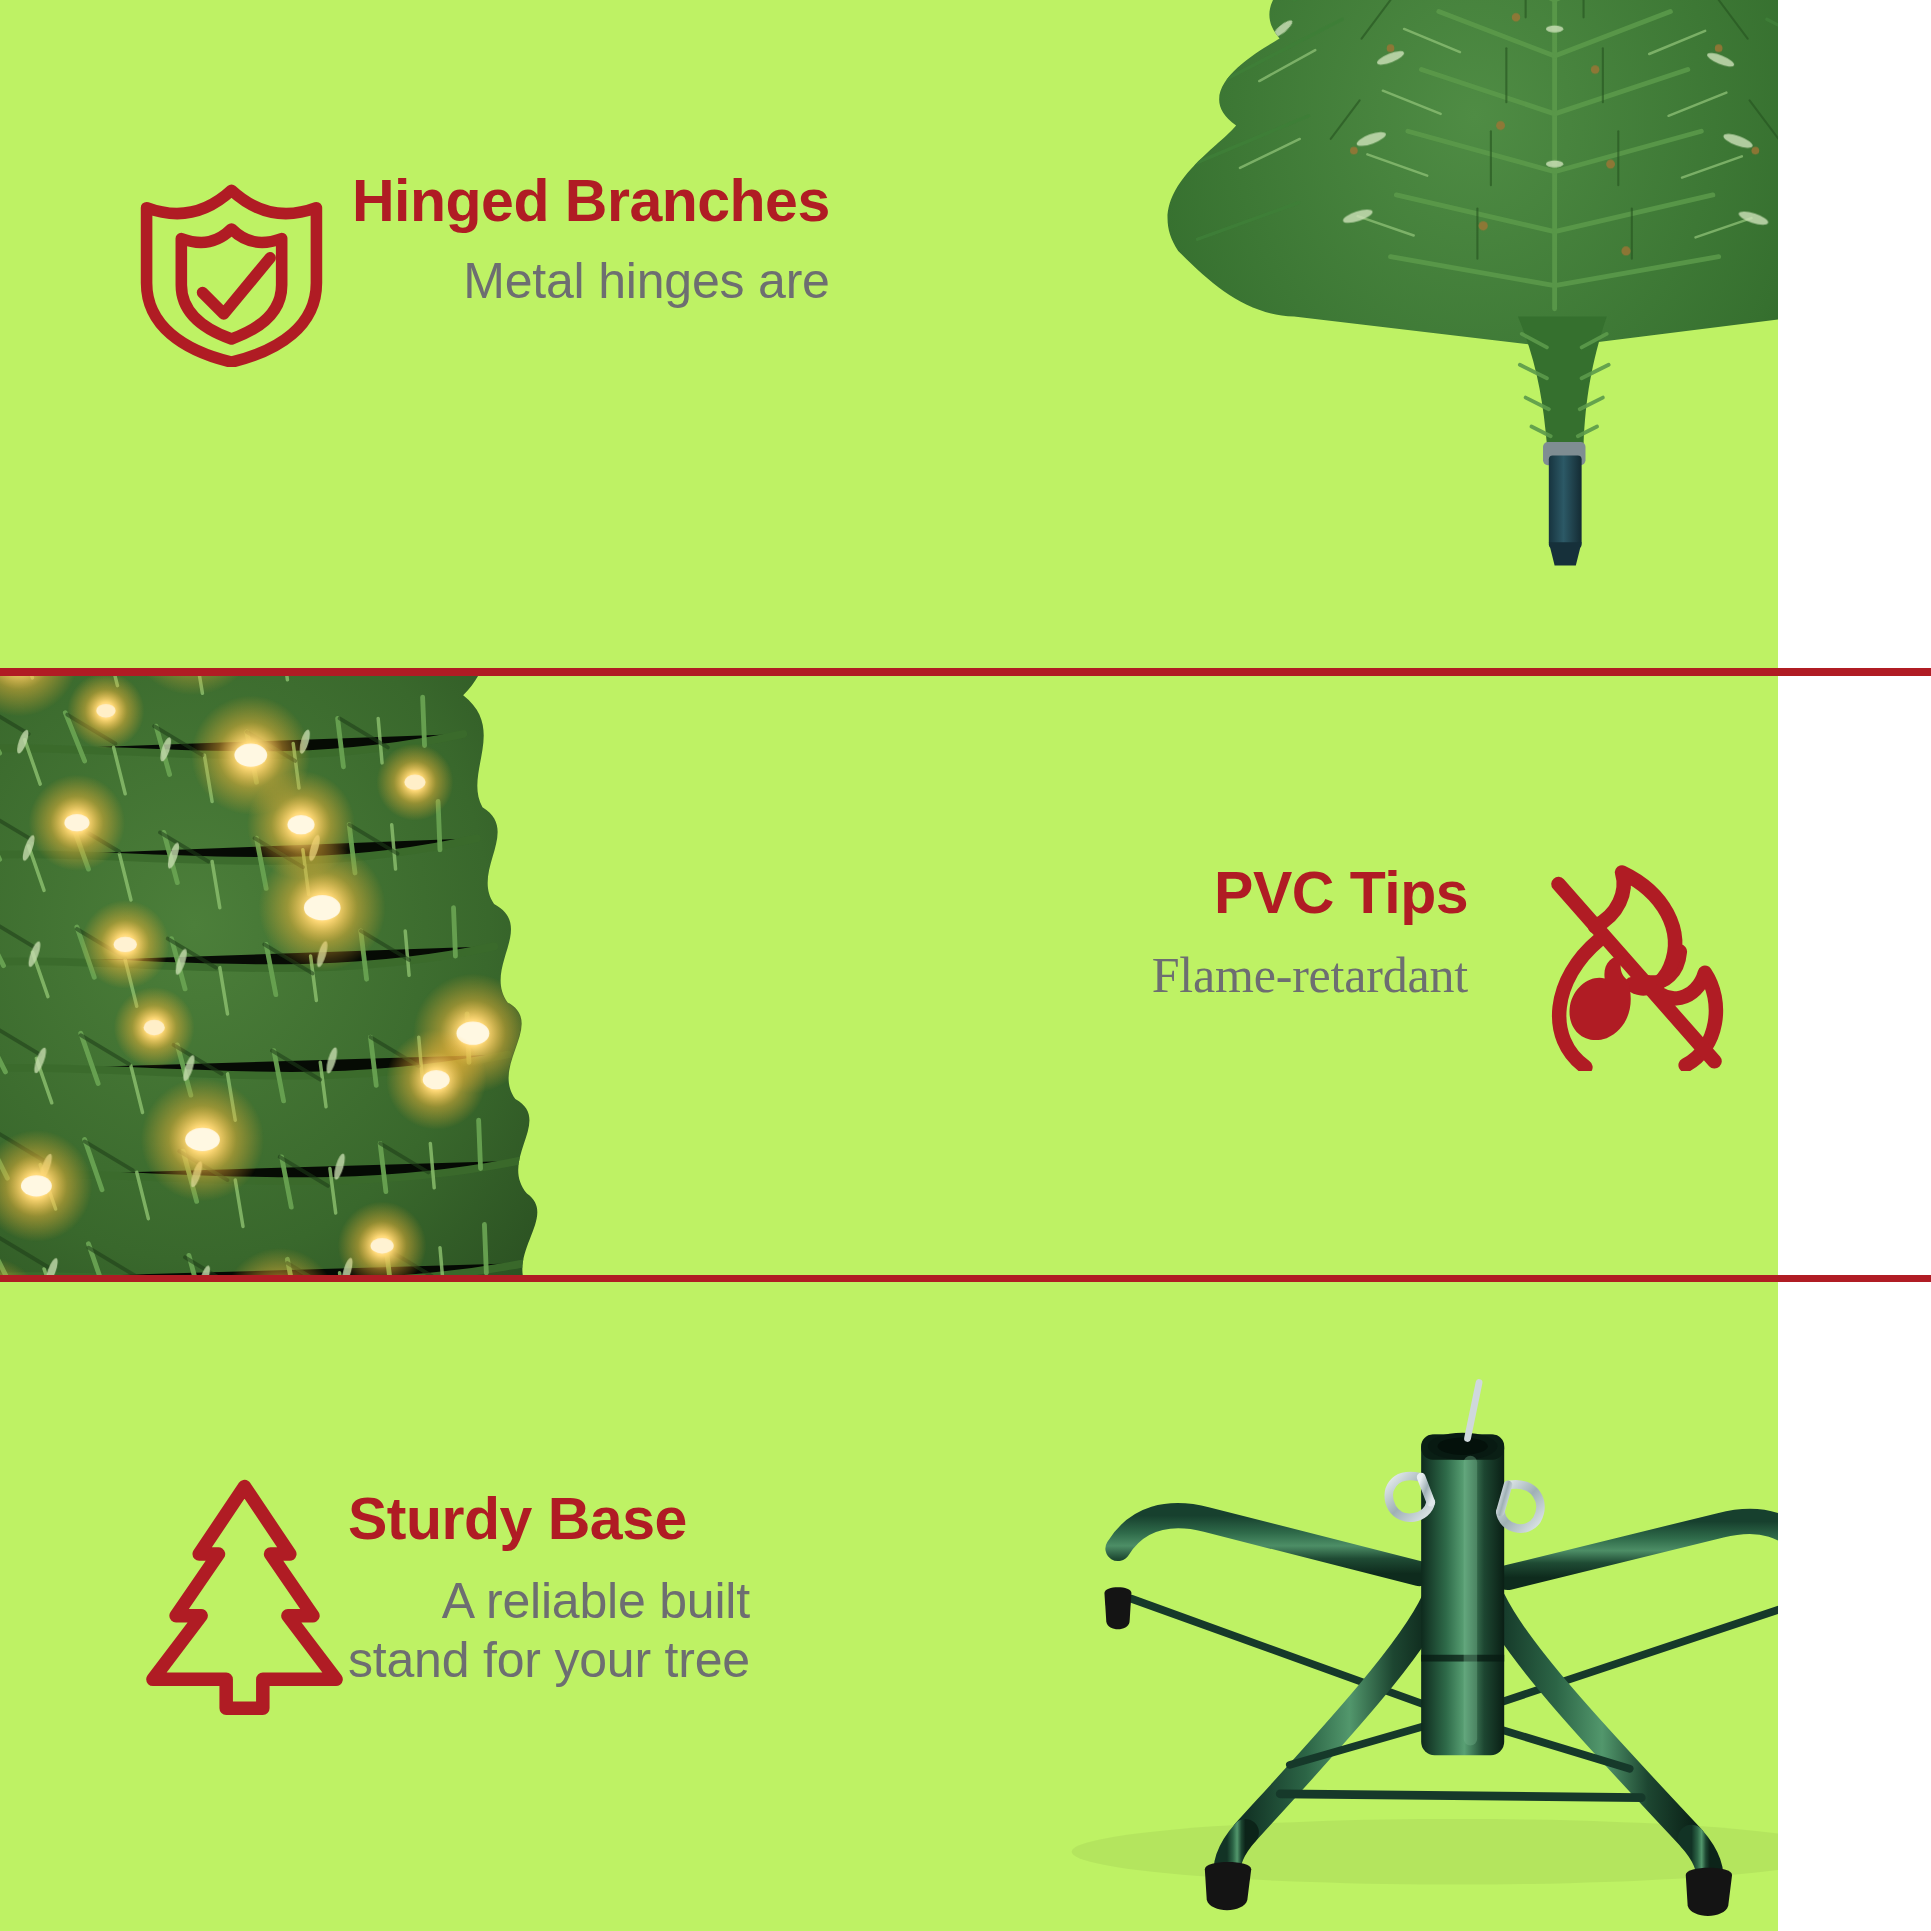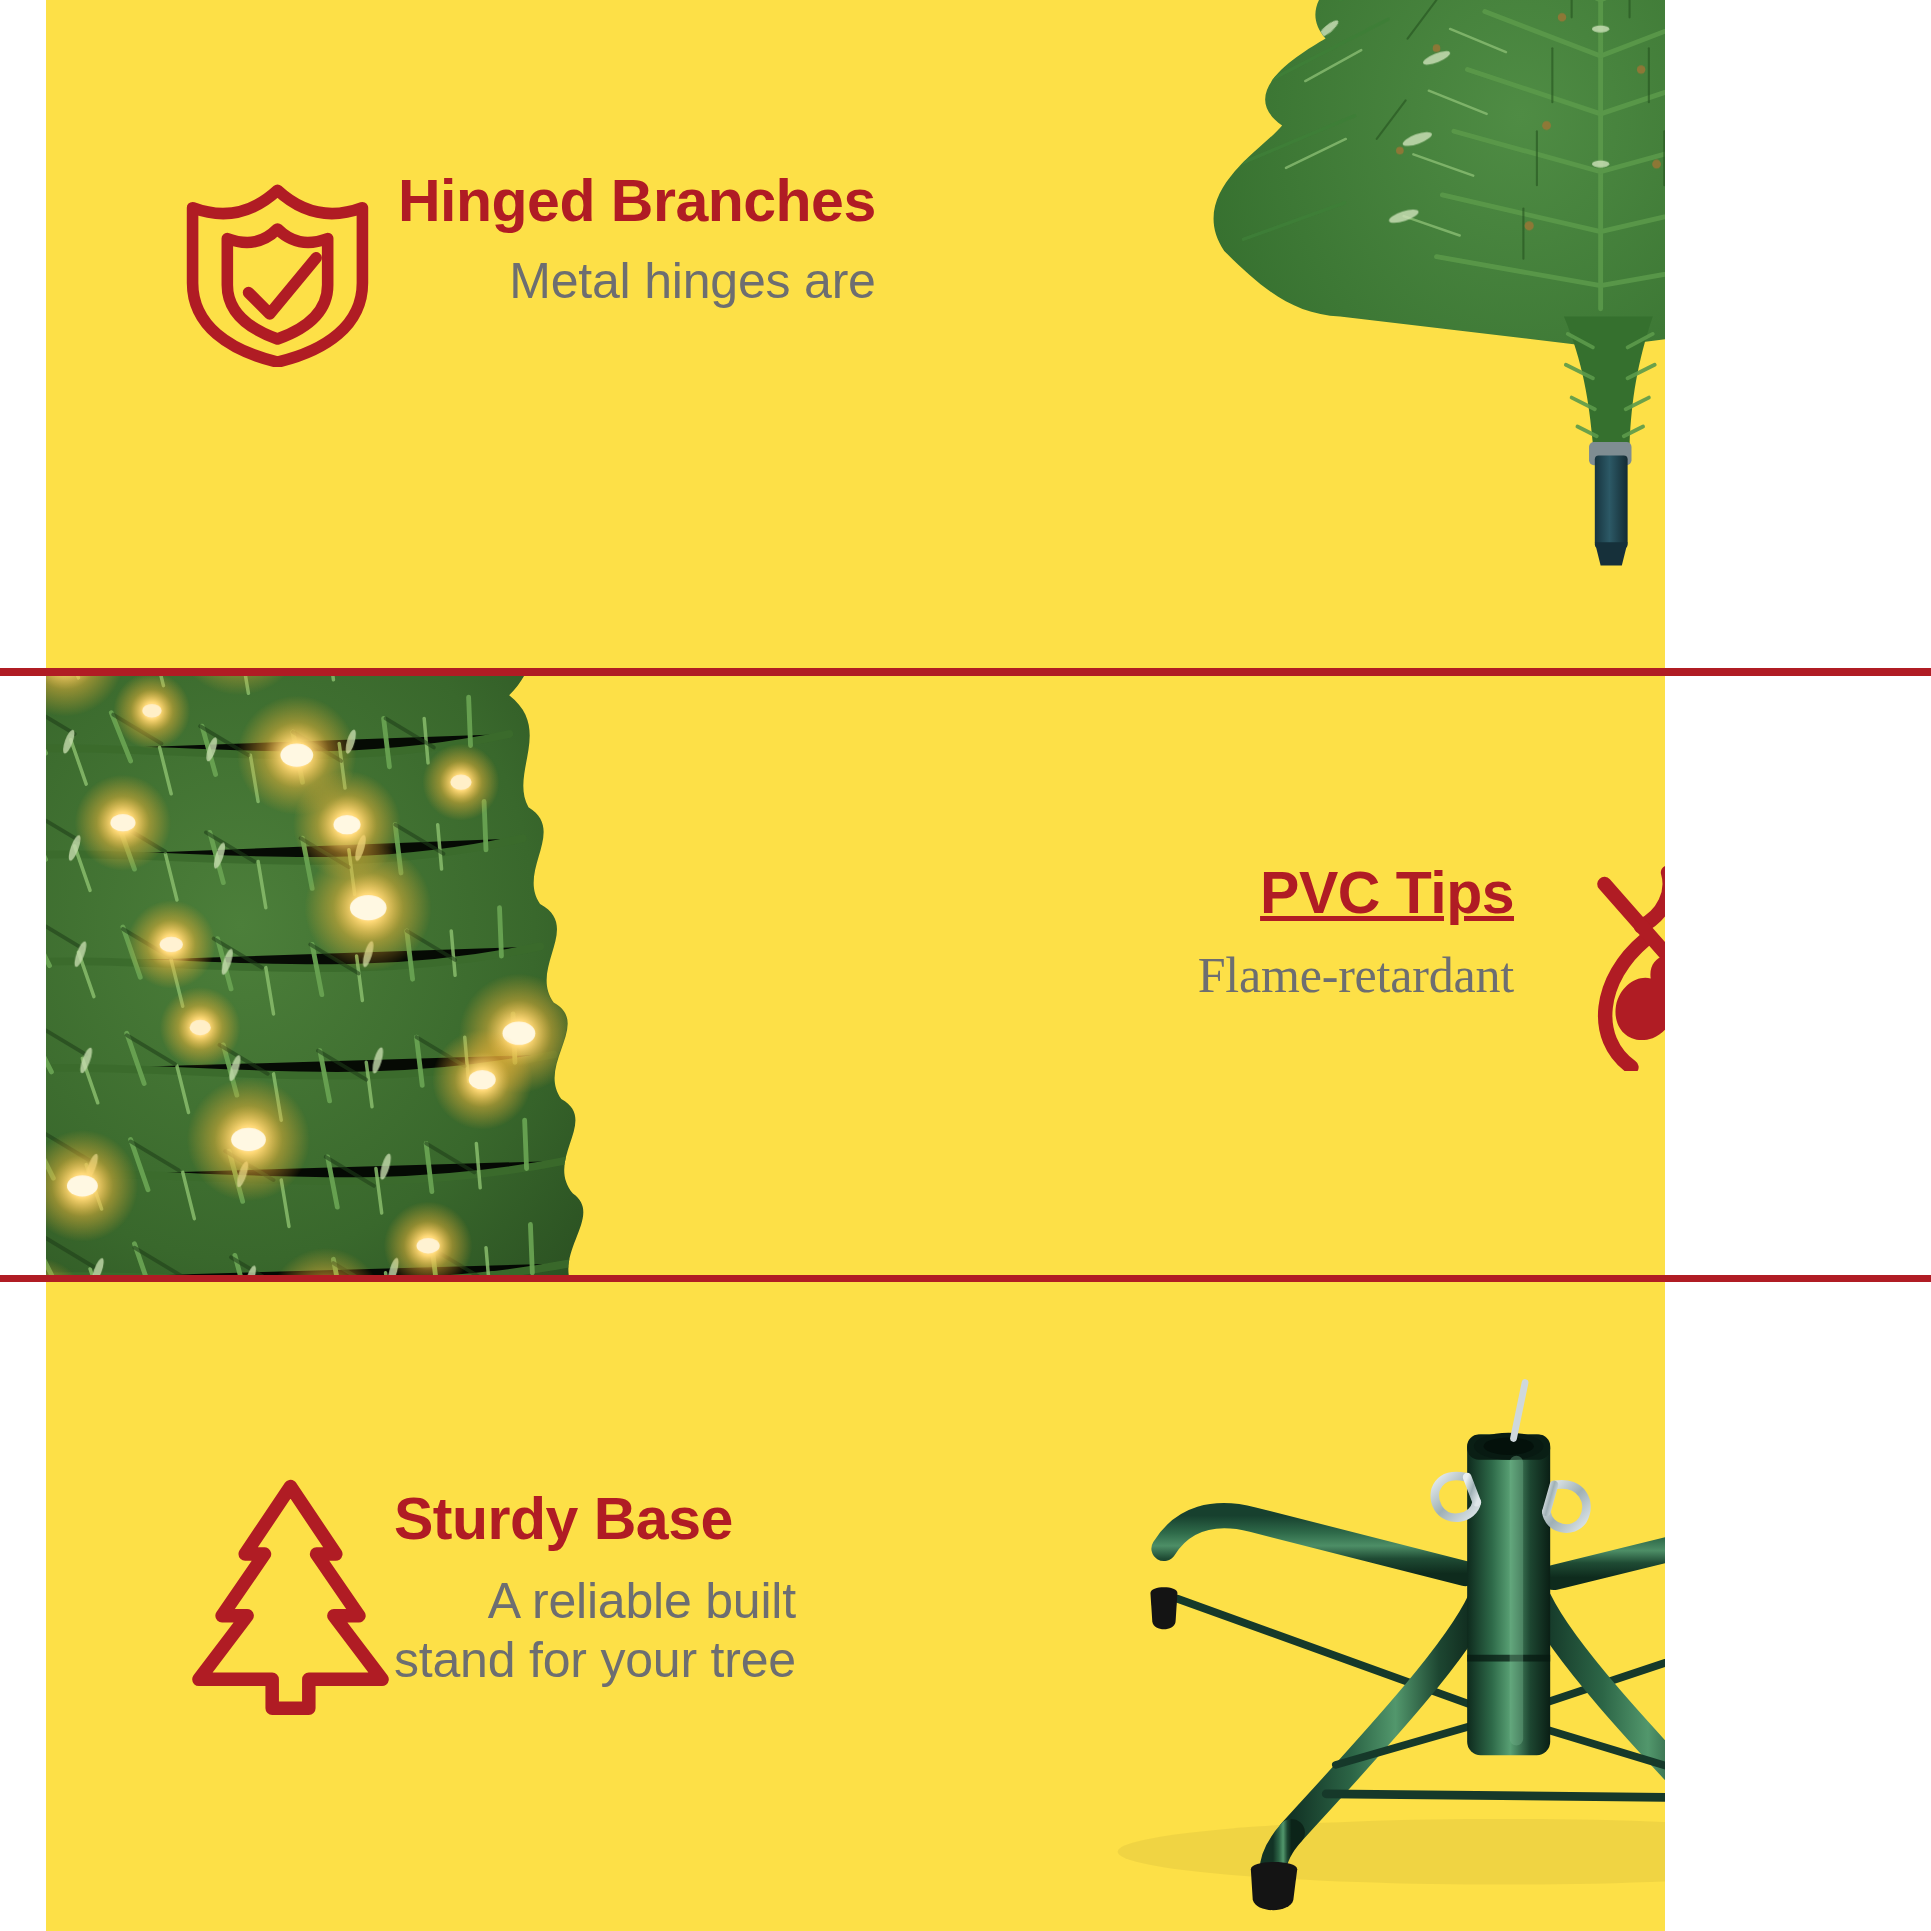--- a/index.html
+++ b/index.html
@@ -4,21 +4,21 @@
 <style>
   * { margin:0; padding:0; box-sizing:border-box; }
   html,body { width:1931px; height:1931px; }
   body {
     font-family:"Liberation Sans", sans-serif;
     background:#ffffff;
     overflow:hidden;
   }
   #page { position:relative; width:1931px; height:1931px; background:#fff; }
 
-  .panel { position:relative; width:1619px; overflow:hidden; background:#fde047;margin-left:46px; }
+  .panel { position:relative; width:1778px; overflow:hidden; background:#bef264; }
   #panel-1 { height:668px; }
   #panel-2 { height:599px; }
   #panel-3 { height:664px; }
 
   .divider { width:1931px; height:7.7px; background:#b01c24; }
 
   
   .feature-text { position:absolute; }
   .feature-title {
     color:#b01c24;
@@ -504,21 +504,21 @@
             <g>
                 <circle cx="150" cy="96" r="40" fill="url(#glow)"></circle>
                 <ellipse cx="150" cy="96" rx="10" ry="7" fill="#ffefc8"></ellipse>
               </g>
           </g>
         </g>
       </svg>
     </div>
 
     <div class="feature-text align-right" style="left:618px; top:188px; width:850px;">
-      <div class="feature-title" style="display:block;text-decoration:underline;">PVC Tips</div>
+      <div class="feature-title" style="display:block;">PVC Tips</div>
       <div class="feature-desc" style="margin-top:23px;font-family:Liberation Serif, serif;">
         <span>Flame-retardant</span>
       </div>
     </div>
 
     <div class="icon-wrap" style="left:1535px; top:183px; width:203px; height:212px;">
       <svg viewBox="0 0 210 220" width="203" height="212">
         <g fill="none" stroke="#b01c24" stroke-width="15" stroke-linecap="round" stroke-linejoin="round">
 
           <path d="M66 84 C18 124 10 186 52 216"></path>

